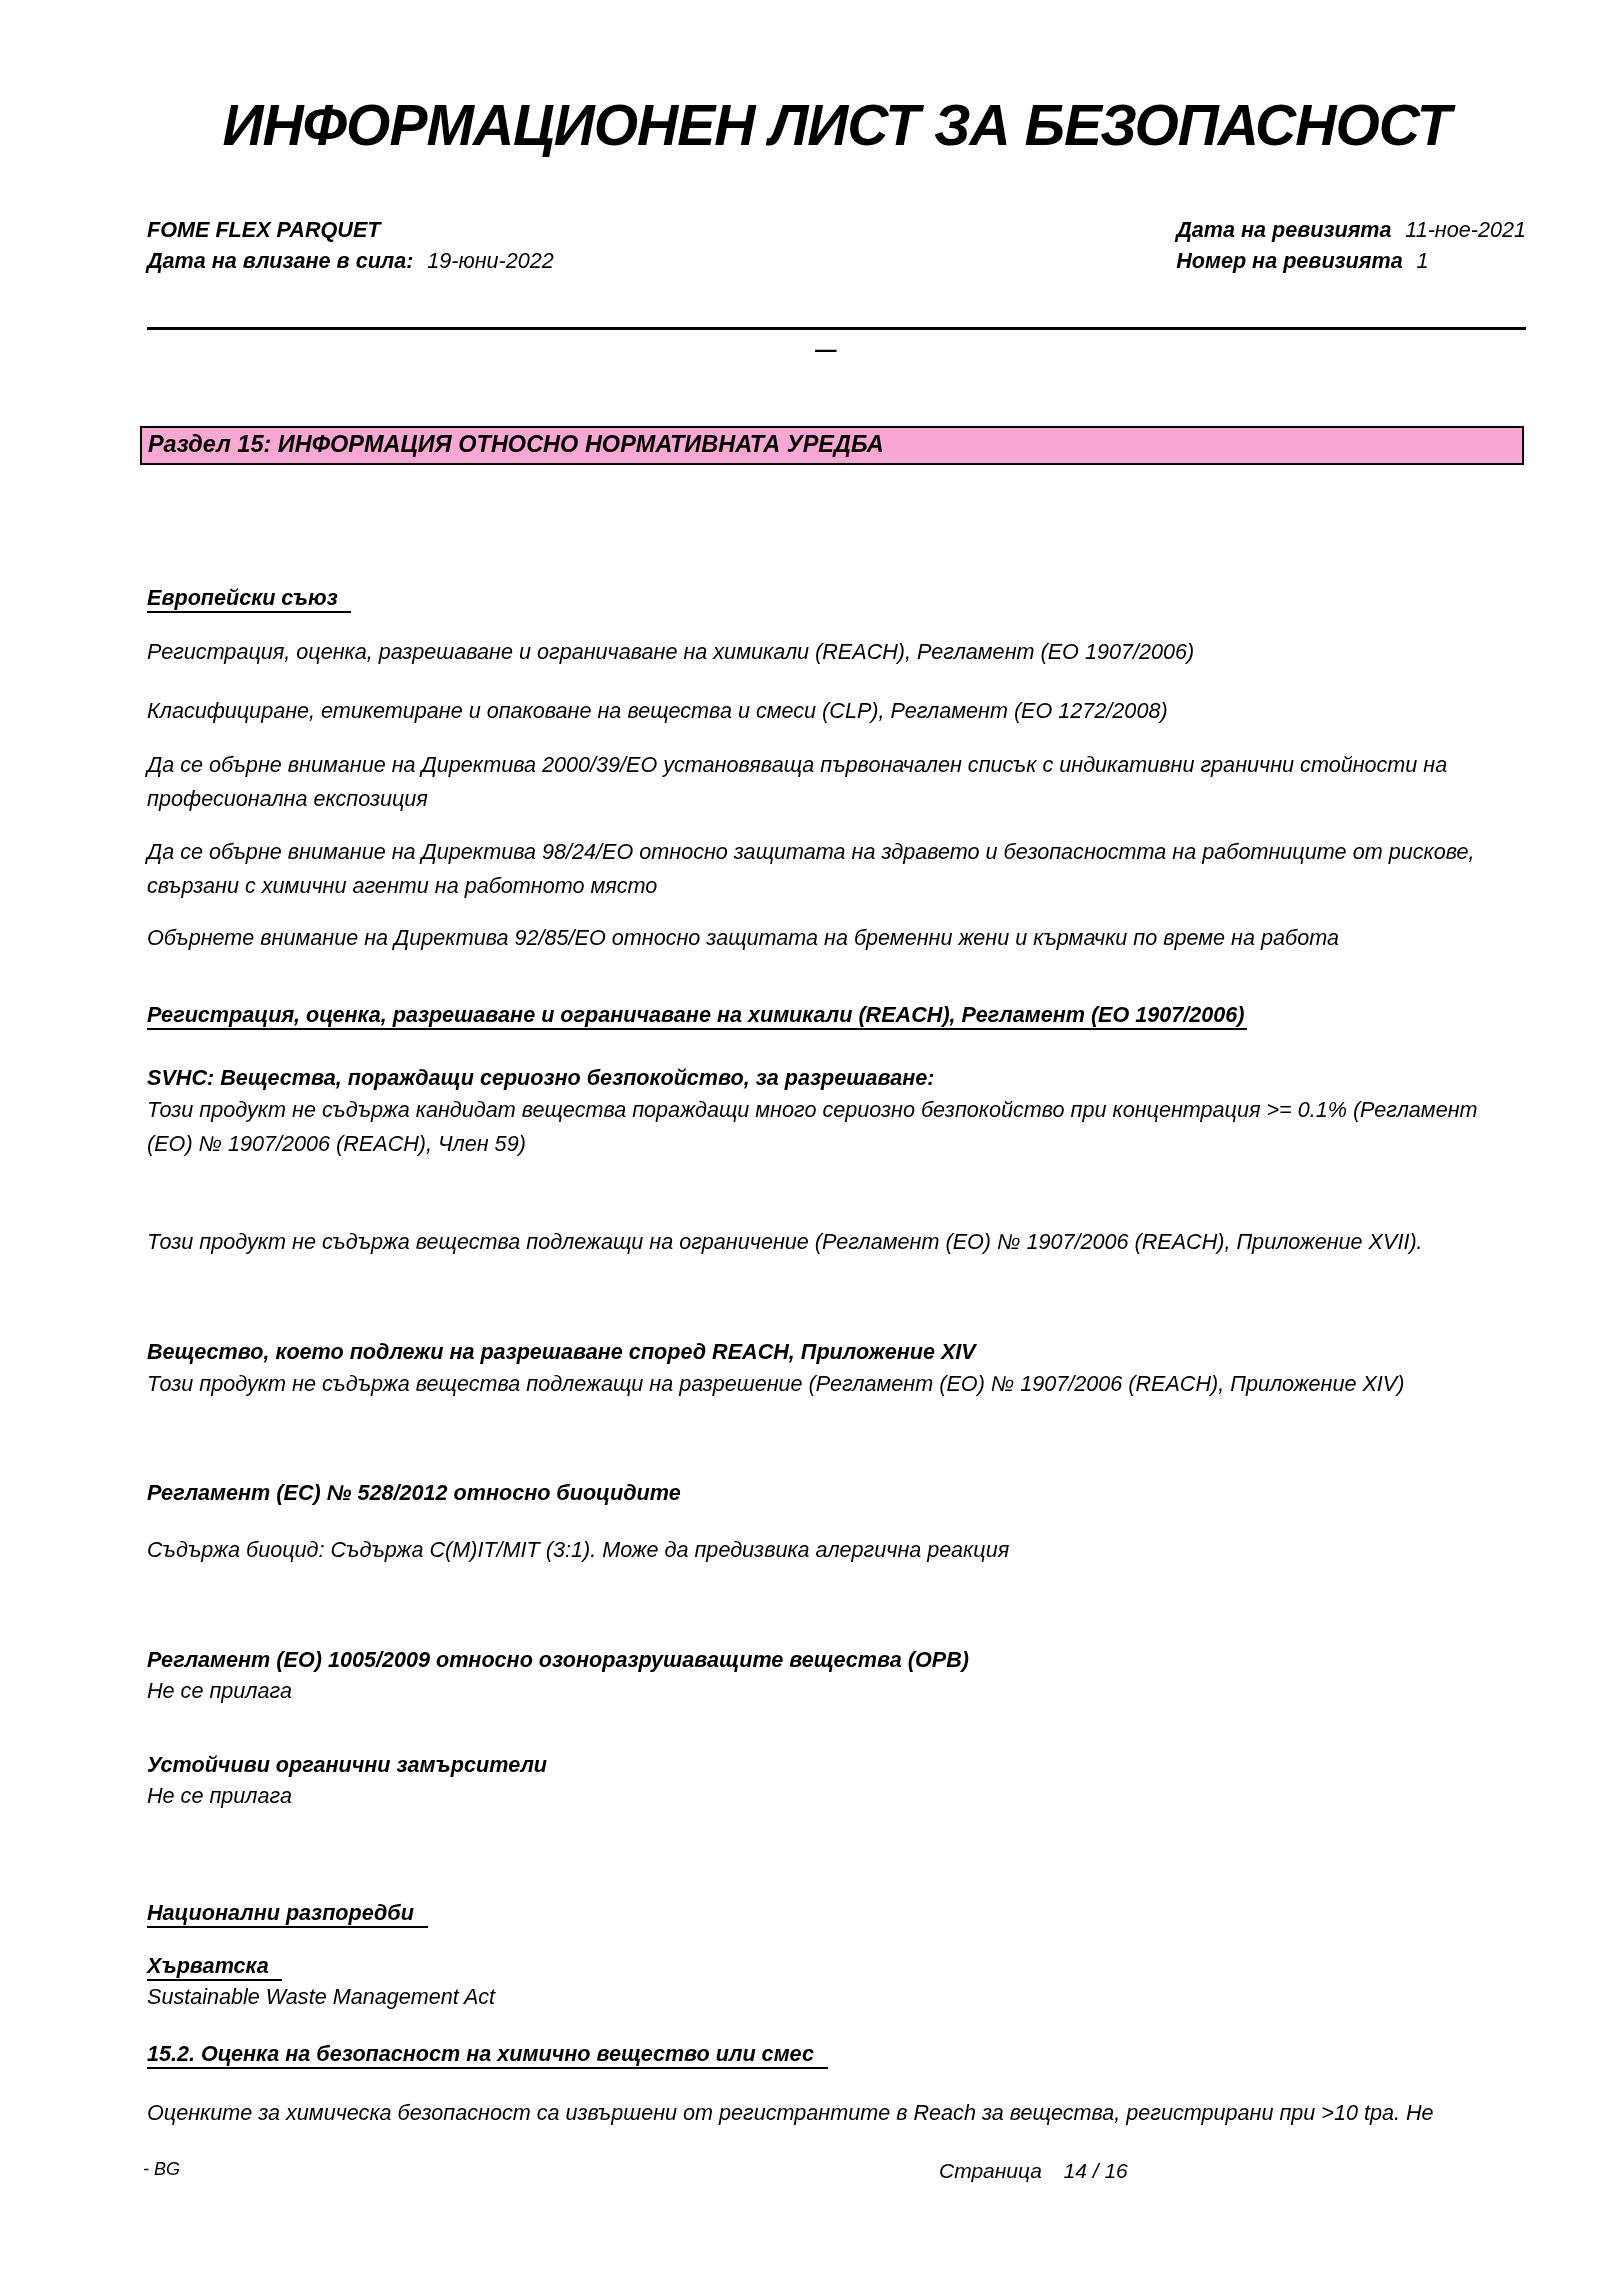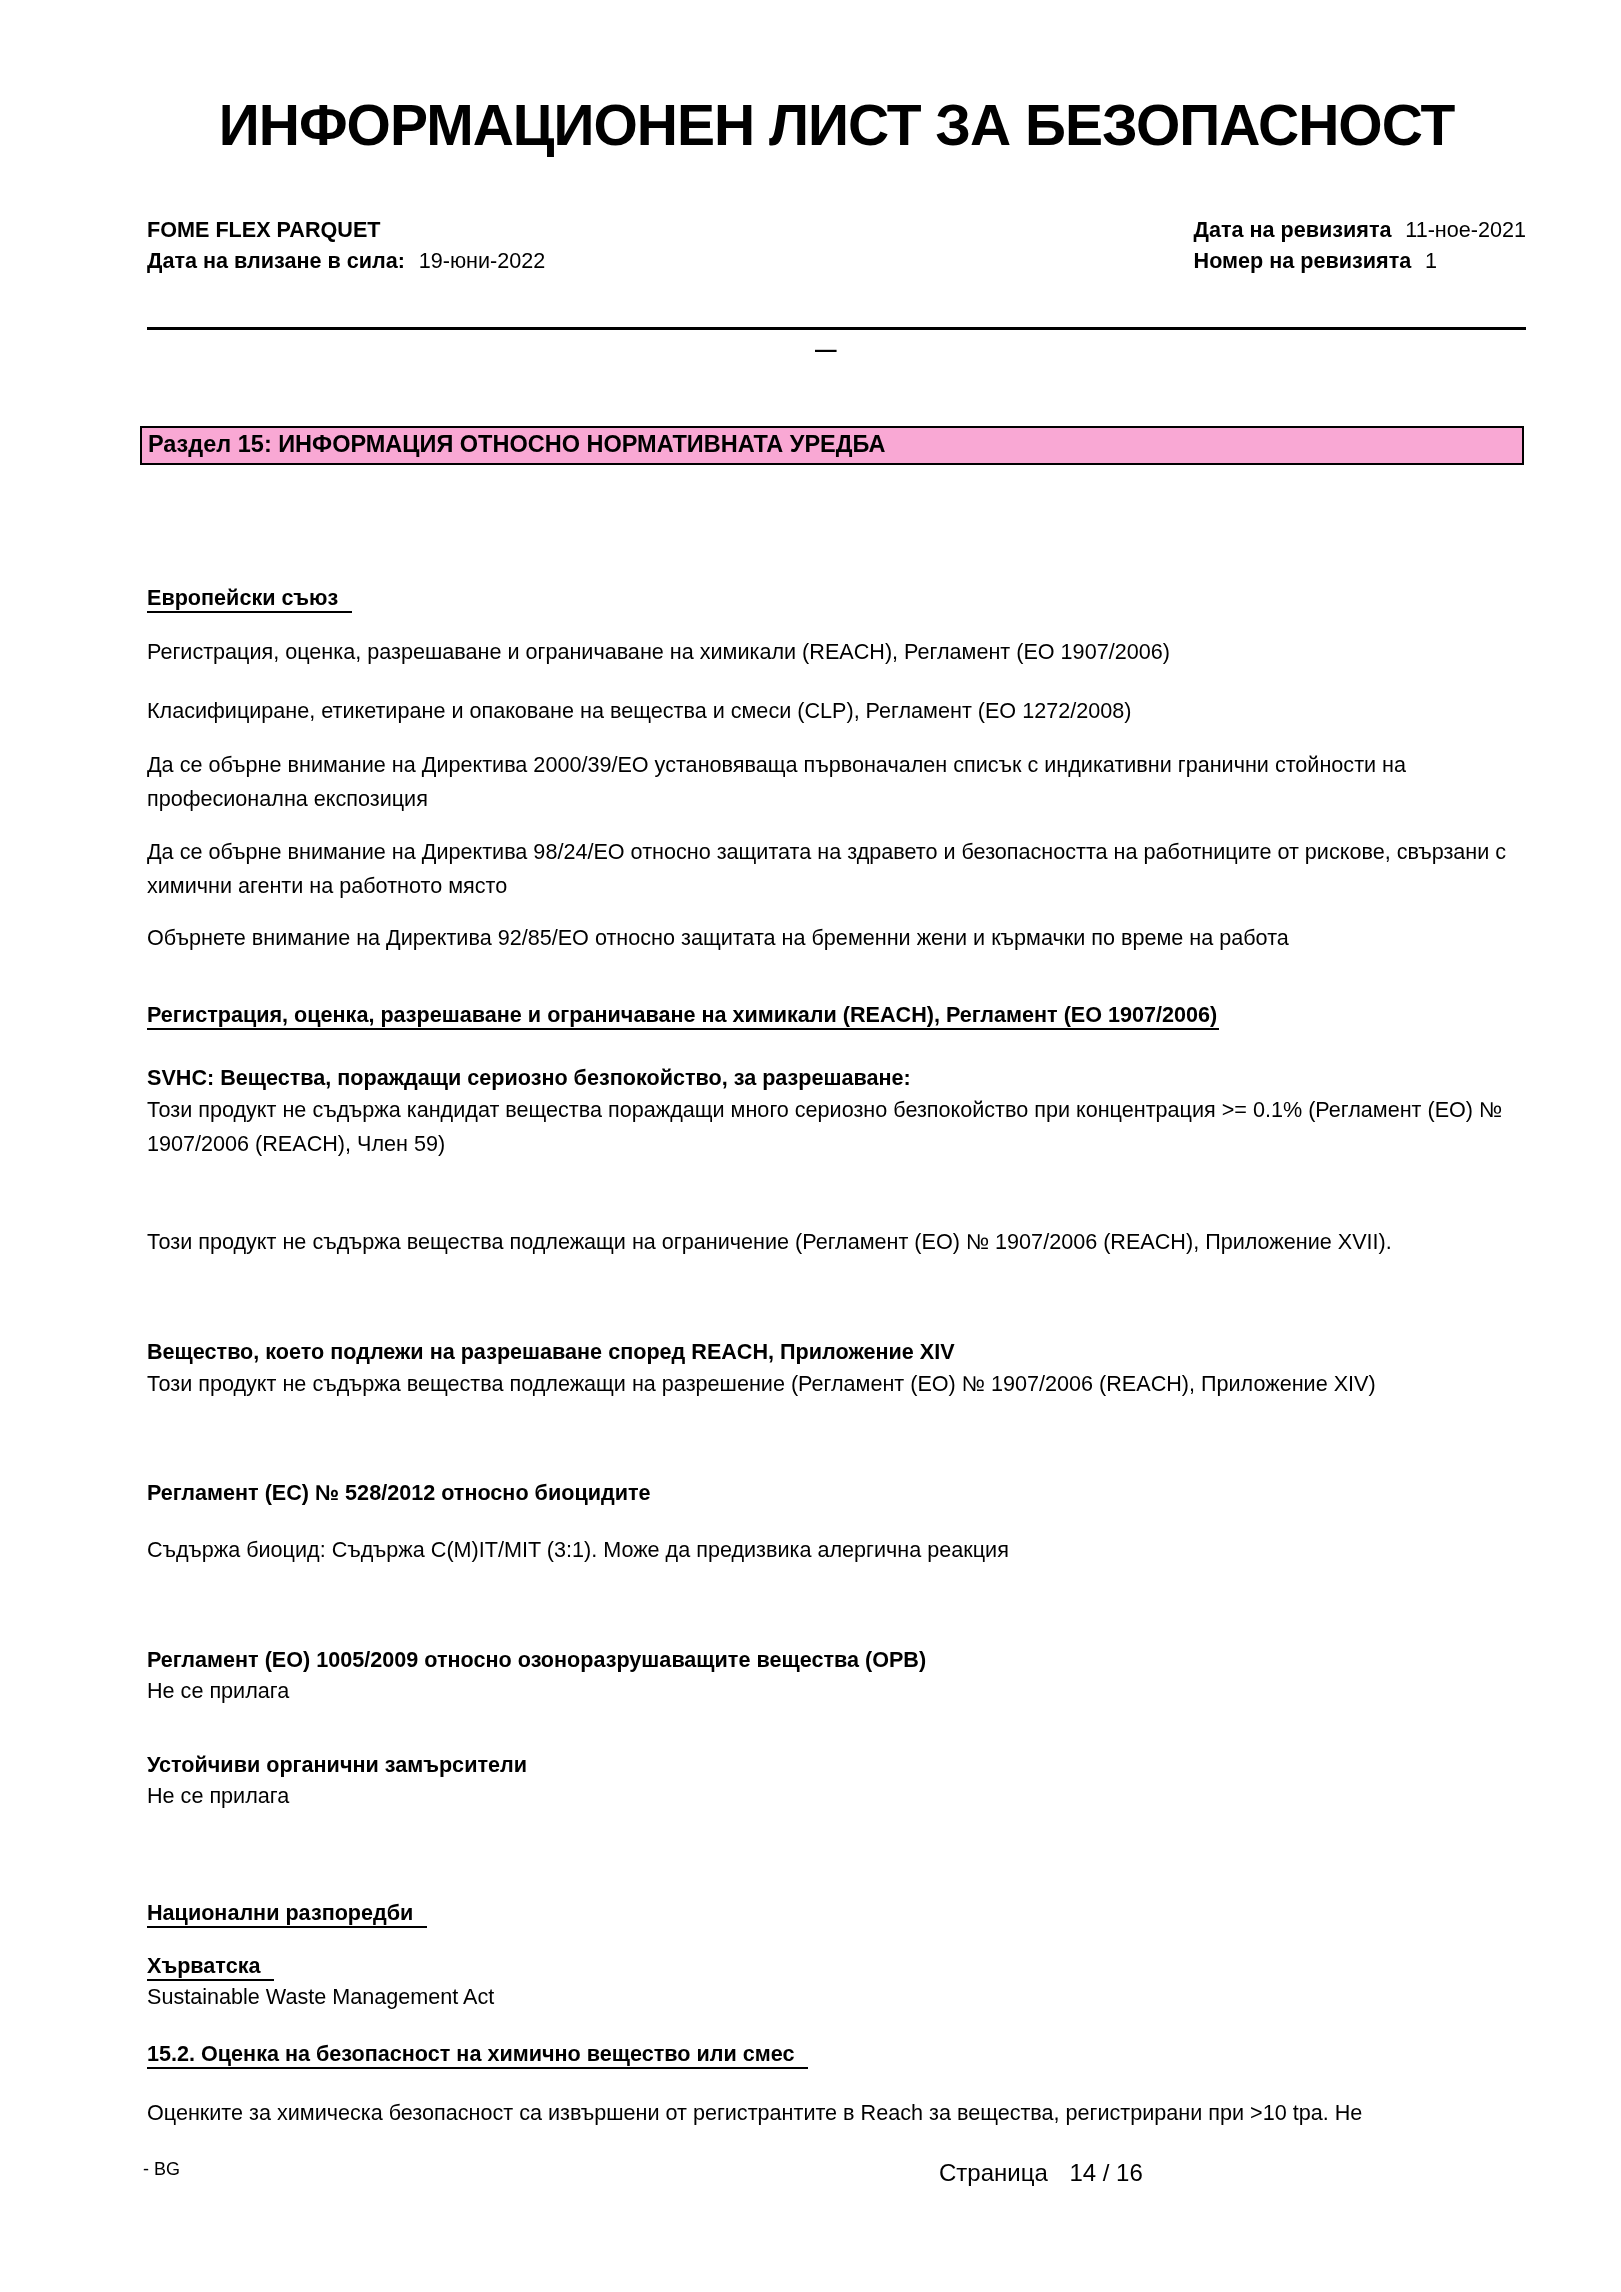--- a/index.html
+++ b/index.html
@@ -4,21 +4,21 @@
 <style>
   html,body { margin:0; padding:0; background:#ffffff; }
   .page {
     position:relative;
     width:1621px; height:2293px;
     background:#ffffff;
     font-family:"Liberation Sans", sans-serif;
     color:#000000;
     overflow:hidden;
   }
-  .abs { position:absolute; }
+  .abs { position:absolute;font-style:italic; }
   .b { font-weight:bold; }
   .body-text { font-size:21.6px; line-height:34px; }
   .w { width:1379px; }
   .u-inline { border-bottom:2px solid #000; padding-bottom:1px; padding-right:13.7px; }
   .doc-title {
     left:147px; top:92px; width:1379px;
     text-align:center;
     font-size:57px; font-weight:bold;
     letter-spacing:-1px;
     white-space:nowrap;
@@ -32,21 +32,21 @@
   .sec-bar {
     left:140px; top:426px; width:1384px; height:39px;
     background:#f9a8d4;
     border:2.9px solid #000;
     box-sizing:border-box;
     font-size:23.5px; font-weight:bold; line-height:32px;
     padding-left:5.9px;
     white-space:nowrap; overflow:hidden;
   }
   .footer-lang { left:143px; top:2159px; font-size:18px; }
-  .footer-page { left:939px; top:2159px; font-size:24px; display:flex; gap:21.6px; }
+  .footer-page { left:939px; top:2159px; font-size:21px; display:flex; gap:21.6px; }
 </style>
 </head>
 <body>
 
 <div class="page">
 
   <div class="abs doc-title">ИНФОРМАЦИОНЕН ЛИСТ ЗА БЕЗОПАСНОСТ</div>
 
   <div class="abs hdr-left">
     <div class="b">FOME FLEX PARQUET</div>

